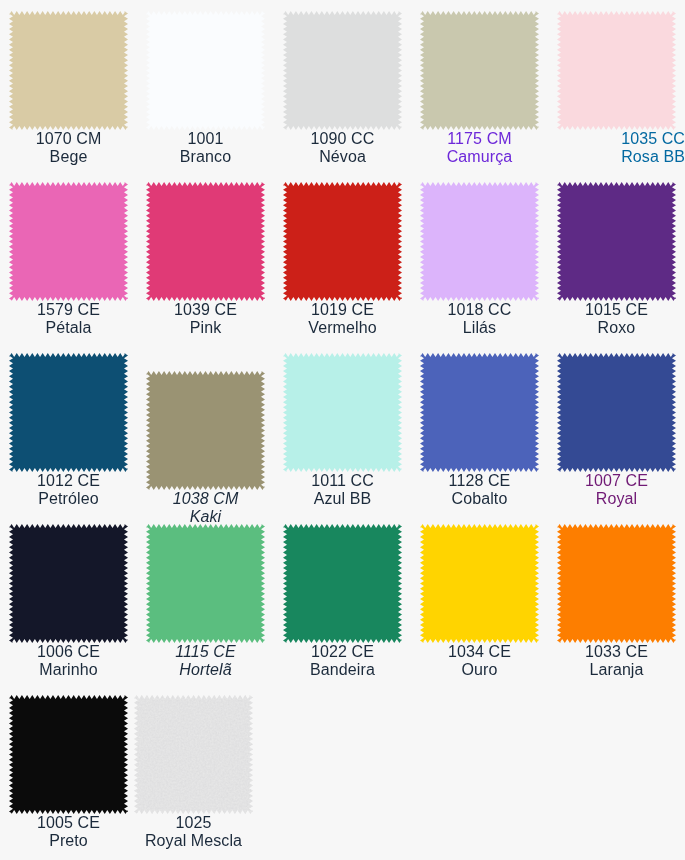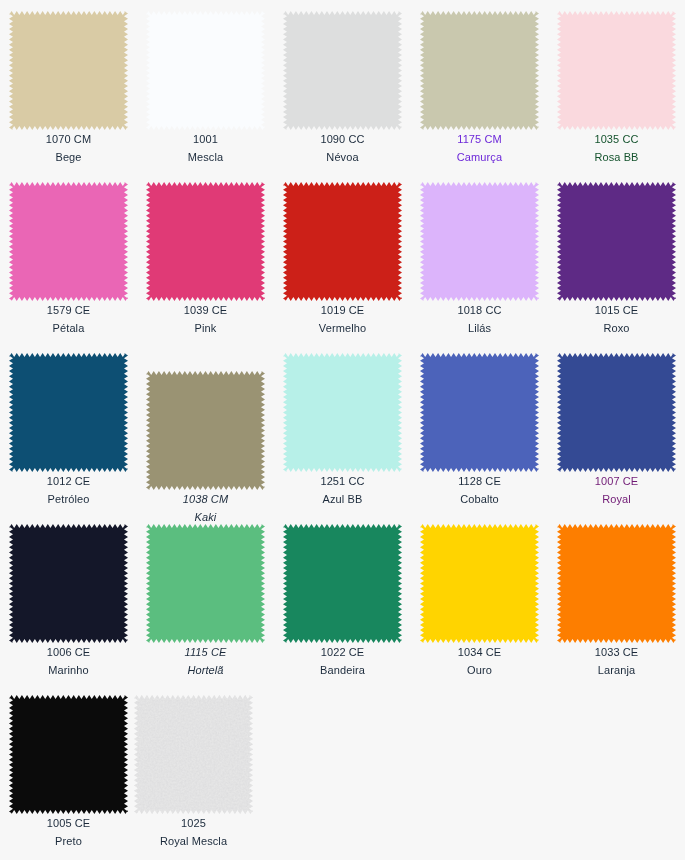--- a/index.html
+++ b/index.html
@@ -47,21 +47,21 @@
     display: block;
   }
 
   .swatch-caption {
     position: absolute;
     left: 0;
     right: 0;
     top: 130px;
     text-align: center;
     color: #1b2a3b;
-    font-size: 11px;
+    font-size: 16px;
     line-height: 18px;
     letter-spacing: 0.1px;
   }
   .swatch-code {
     display: block;
     white-space: nowrap;
   }
   .swatch-name {
     display: block;
     white-space: nowrap;
@@ -85,21 +85,21 @@
     </div>
     <div class="swatch-cell" style="left: 137px; top: 0px;">
       <div class="swatch-chip-wrap">
         <svg class="swatch-chip" width="119" height="119" viewBox="0 0 119 119">
           <defs></defs>
           <polygon points="0.00,4.00 2.59,0.00 5.17,4.00 7.76,0.00 10.35,4.00 12.93,0.00 15.52,4.00 18.11,0.00 20.70,4.00 23.28,0.00 25.87,4.00 28.46,0.00 31.04,4.00 33.63,0.00 36.22,4.00 38.80,0.00 41.39,4.00 43.98,0.00 46.57,4.00 49.15,0.00 51.74,4.00 54.33,0.00 56.91,4.00 59.50,0.00 62.09,4.00 64.67,0.00 67.26,4.00 69.85,0.00 72.43,4.00 75.02,0.00 77.61,4.00 80.20,0.00 82.78,4.00 85.37,0.00 87.96,4.00 90.54,0.00 93.13,4.00 95.72,0.00 98.30,4.00 100.89,0.00 103.48,4.00 106.07,0.00 108.65,4.00 111.24,0.00 113.83,4.00 116.41,0.00 115.00,0.00 119.00,2.59 115.00,5.17 119.00,7.76 115.00,10.35 119.00,12.93 115.00,15.52 119.00,18.11 115.00,20.70 119.00,23.28 115.00,25.87 119.00,28.46 115.00,31.04 119.00,33.63 115.00,36.22 119.00,38.80 115.00,41.39 119.00,43.98 115.00,46.57 119.00,49.15 115.00,51.74 119.00,54.33 115.00,56.91 119.00,59.50 115.00,62.09 119.00,64.67 115.00,67.26 119.00,69.85 115.00,72.43 119.00,75.02 115.00,77.61 119.00,80.20 115.00,82.78 119.00,85.37 115.00,87.96 119.00,90.54 115.00,93.13 119.00,95.72 115.00,98.30 119.00,100.89 115.00,103.48 119.00,106.07 115.00,108.65 119.00,111.24 115.00,113.83 119.00,116.41 119.00,115.00 116.41,119.00 113.83,115.00 111.24,119.00 108.65,115.00 106.07,119.00 103.48,115.00 100.89,119.00 98.30,115.00 95.72,119.00 93.13,115.00 90.54,119.00 87.96,115.00 85.37,119.00 82.78,115.00 80.20,119.00 77.61,115.00 75.02,119.00 72.43,115.00 69.85,119.00 67.26,115.00 64.67,119.00 62.09,115.00 59.50,119.00 56.91,115.00 54.33,119.00 51.74,115.00 49.15,119.00 46.57,115.00 43.98,119.00 41.39,115.00 38.80,119.00 36.22,115.00 33.63,119.00 31.04,115.00 28.46,119.00 25.87,115.00 23.28,119.00 20.70,115.00 18.11,119.00 15.52,115.00 12.93,119.00 10.35,115.00 7.76,119.00 5.17,115.00 2.59,119.00 4.00,119.00 0.00,116.41 4.00,113.83 0.00,111.24 4.00,108.65 0.00,106.07 4.00,103.48 0.00,100.89 4.00,98.30 0.00,95.72 4.00,93.13 0.00,90.54 4.00,87.96 0.00,85.37 4.00,82.78 0.00,80.20 4.00,77.61 0.00,75.02 4.00,72.43 0.00,69.85 4.00,67.26 0.00,64.67 4.00,62.09 0.00,59.50 4.00,56.91 0.00,54.33 4.00,51.74 0.00,49.15 4.00,46.57 0.00,43.98 4.00,41.39 0.00,38.80 4.00,36.22 0.00,33.63 4.00,31.04 0.00,28.46 4.00,25.87 0.00,23.28 4.00,20.70 0.00,18.11 4.00,15.52 0.00,12.93 4.00,10.35 0.00,7.76 4.00,5.17 0.00,2.59" fill="#fafcfe" shape-rendering="geometricPrecision"></polygon>
         </svg>
       </div>
       <div class="swatch-caption" style="color: rgb(27, 42, 59);">
         <span class="swatch-code">1001</span>
-        <span class="swatch-name">Mescla</span>
+        <span class="swatch-name">Branco</span>
       </div>
     </div>
     <div class="swatch-cell" style="left: 274px; top: 0px;">
       <div class="swatch-chip-wrap">
         <svg class="swatch-chip" width="119" height="119" viewBox="0 0 119 119">
           <defs></defs>
           <polygon points="0.00,4.00 2.59,0.00 5.17,4.00 7.76,0.00 10.35,4.00 12.93,0.00 15.52,4.00 18.11,0.00 20.70,4.00 23.28,0.00 25.87,4.00 28.46,0.00 31.04,4.00 33.63,0.00 36.22,4.00 38.80,0.00 41.39,4.00 43.98,0.00 46.57,4.00 49.15,0.00 51.74,4.00 54.33,0.00 56.91,4.00 59.50,0.00 62.09,4.00 64.67,0.00 67.26,4.00 69.85,0.00 72.43,4.00 75.02,0.00 77.61,4.00 80.20,0.00 82.78,4.00 85.37,0.00 87.96,4.00 90.54,0.00 93.13,4.00 95.72,0.00 98.30,4.00 100.89,0.00 103.48,4.00 106.07,0.00 108.65,4.00 111.24,0.00 113.83,4.00 116.41,0.00 115.00,0.00 119.00,2.59 115.00,5.17 119.00,7.76 115.00,10.35 119.00,12.93 115.00,15.52 119.00,18.11 115.00,20.70 119.00,23.28 115.00,25.87 119.00,28.46 115.00,31.04 119.00,33.63 115.00,36.22 119.00,38.80 115.00,41.39 119.00,43.98 115.00,46.57 119.00,49.15 115.00,51.74 119.00,54.33 115.00,56.91 119.00,59.50 115.00,62.09 119.00,64.67 115.00,67.26 119.00,69.85 115.00,72.43 119.00,75.02 115.00,77.61 119.00,80.20 115.00,82.78 119.00,85.37 115.00,87.96 119.00,90.54 115.00,93.13 119.00,95.72 115.00,98.30 119.00,100.89 115.00,103.48 119.00,106.07 115.00,108.65 119.00,111.24 115.00,113.83 119.00,116.41 119.00,115.00 116.41,119.00 113.83,115.00 111.24,119.00 108.65,115.00 106.07,119.00 103.48,115.00 100.89,119.00 98.30,115.00 95.72,119.00 93.13,115.00 90.54,119.00 87.96,115.00 85.37,119.00 82.78,115.00 80.20,119.00 77.61,115.00 75.02,119.00 72.43,115.00 69.85,119.00 67.26,115.00 64.67,119.00 62.09,115.00 59.50,119.00 56.91,115.00 54.33,119.00 51.74,115.00 49.15,119.00 46.57,115.00 43.98,119.00 41.39,115.00 38.80,119.00 36.22,115.00 33.63,119.00 31.04,115.00 28.46,119.00 25.87,115.00 23.28,119.00 20.70,115.00 18.11,119.00 15.52,115.00 12.93,119.00 10.35,115.00 7.76,119.00 5.17,115.00 2.59,119.00 4.00,119.00 0.00,116.41 4.00,113.83 0.00,111.24 4.00,108.65 0.00,106.07 4.00,103.48 0.00,100.89 4.00,98.30 0.00,95.72 4.00,93.13 0.00,90.54 4.00,87.96 0.00,85.37 4.00,82.78 0.00,80.20 4.00,77.61 0.00,75.02 4.00,72.43 0.00,69.85 4.00,67.26 0.00,64.67 4.00,62.09 0.00,59.50 4.00,56.91 0.00,54.33 4.00,51.74 0.00,49.15 4.00,46.57 0.00,43.98 4.00,41.39 0.00,38.80 4.00,36.22 0.00,33.63 4.00,31.04 0.00,28.46 4.00,25.87 0.00,23.28 4.00,20.70 0.00,18.11 4.00,15.52 0.00,12.93 4.00,10.35 0.00,7.76 4.00,5.17 0.00,2.59" fill="#dddede" shape-rendering="geometricPrecision"></polygon>
         </svg>
       </div>
       <div class="swatch-caption" style="color: rgb(27, 42, 59);">
@@ -119,21 +119,21 @@
         <span class="swatch-name">Camurça</span>
       </div>
     </div>
     <div class="swatch-cell" style="left: 548px; top: 0px;">
       <div class="swatch-chip-wrap">
         <svg class="swatch-chip" width="119" height="119" viewBox="0 0 119 119">
           <defs></defs>
           <polygon points="0.00,4.00 2.59,0.00 5.17,4.00 7.76,0.00 10.35,4.00 12.93,0.00 15.52,4.00 18.11,0.00 20.70,4.00 23.28,0.00 25.87,4.00 28.46,0.00 31.04,4.00 33.63,0.00 36.22,4.00 38.80,0.00 41.39,4.00 43.98,0.00 46.57,4.00 49.15,0.00 51.74,4.00 54.33,0.00 56.91,4.00 59.50,0.00 62.09,4.00 64.67,0.00 67.26,4.00 69.85,0.00 72.43,4.00 75.02,0.00 77.61,4.00 80.20,0.00 82.78,4.00 85.37,0.00 87.96,4.00 90.54,0.00 93.13,4.00 95.72,0.00 98.30,4.00 100.89,0.00 103.48,4.00 106.07,0.00 108.65,4.00 111.24,0.00 113.83,4.00 116.41,0.00 115.00,0.00 119.00,2.59 115.00,5.17 119.00,7.76 115.00,10.35 119.00,12.93 115.00,15.52 119.00,18.11 115.00,20.70 119.00,23.28 115.00,25.87 119.00,28.46 115.00,31.04 119.00,33.63 115.00,36.22 119.00,38.80 115.00,41.39 119.00,43.98 115.00,46.57 119.00,49.15 115.00,51.74 119.00,54.33 115.00,56.91 119.00,59.50 115.00,62.09 119.00,64.67 115.00,67.26 119.00,69.85 115.00,72.43 119.00,75.02 115.00,77.61 119.00,80.20 115.00,82.78 119.00,85.37 115.00,87.96 119.00,90.54 115.00,93.13 119.00,95.72 115.00,98.30 119.00,100.89 115.00,103.48 119.00,106.07 115.00,108.65 119.00,111.24 115.00,113.83 119.00,116.41 119.00,115.00 116.41,119.00 113.83,115.00 111.24,119.00 108.65,115.00 106.07,119.00 103.48,115.00 100.89,119.00 98.30,115.00 95.72,119.00 93.13,115.00 90.54,119.00 87.96,115.00 85.37,119.00 82.78,115.00 80.20,119.00 77.61,115.00 75.02,119.00 72.43,115.00 69.85,119.00 67.26,115.00 64.67,119.00 62.09,115.00 59.50,119.00 56.91,115.00 54.33,119.00 51.74,115.00 49.15,119.00 46.57,115.00 43.98,119.00 41.39,115.00 38.80,119.00 36.22,115.00 33.63,119.00 31.04,115.00 28.46,119.00 25.87,115.00 23.28,119.00 20.70,115.00 18.11,119.00 15.52,115.00 12.93,119.00 10.35,115.00 7.76,119.00 5.17,115.00 2.59,119.00 4.00,119.00 0.00,116.41 4.00,113.83 0.00,111.24 4.00,108.65 0.00,106.07 4.00,103.48 0.00,100.89 4.00,98.30 0.00,95.72 4.00,93.13 0.00,90.54 4.00,87.96 0.00,85.37 4.00,82.78 0.00,80.20 4.00,77.61 0.00,75.02 4.00,72.43 0.00,69.85 4.00,67.26 0.00,64.67 4.00,62.09 0.00,59.50 4.00,56.91 0.00,54.33 4.00,51.74 0.00,49.15 4.00,46.57 0.00,43.98 4.00,41.39 0.00,38.80 4.00,36.22 0.00,33.63 4.00,31.04 0.00,28.46 4.00,25.87 0.00,23.28 4.00,20.70 0.00,18.11 4.00,15.52 0.00,12.93 4.00,10.35 0.00,7.76 4.00,5.17 0.00,2.59" fill="#fad9de" shape-rendering="geometricPrecision"></polygon>
         </svg>
       </div>
-      <div class="swatch-caption" style="color: #14532d;">
+      <div class="swatch-caption" style="color: #0369a1; text-align: right;">
         <span class="swatch-code">1035 CC</span>
         <span class="swatch-name">Rosa BB</span>
       </div>
     </div>
     <div class="swatch-cell" style="left: 0px; top: 171px;">
       <div class="swatch-chip-wrap">
         <svg class="swatch-chip" width="119" height="119" viewBox="0 0 119 119">
           <defs></defs>
           <polygon points="0.00,4.00 2.59,0.00 5.17,4.00 7.76,0.00 10.35,4.00 12.93,0.00 15.52,4.00 18.11,0.00 20.70,4.00 23.28,0.00 25.87,4.00 28.46,0.00 31.04,4.00 33.63,0.00 36.22,4.00 38.80,0.00 41.39,4.00 43.98,0.00 46.57,4.00 49.15,0.00 51.74,4.00 54.33,0.00 56.91,4.00 59.50,0.00 62.09,4.00 64.67,0.00 67.26,4.00 69.85,0.00 72.43,4.00 75.02,0.00 77.61,4.00 80.20,0.00 82.78,4.00 85.37,0.00 87.96,4.00 90.54,0.00 93.13,4.00 95.72,0.00 98.30,4.00 100.89,0.00 103.48,4.00 106.07,0.00 108.65,4.00 111.24,0.00 113.83,4.00 116.41,0.00 115.00,0.00 119.00,2.59 115.00,5.17 119.00,7.76 115.00,10.35 119.00,12.93 115.00,15.52 119.00,18.11 115.00,20.70 119.00,23.28 115.00,25.87 119.00,28.46 115.00,31.04 119.00,33.63 115.00,36.22 119.00,38.80 115.00,41.39 119.00,43.98 115.00,46.57 119.00,49.15 115.00,51.74 119.00,54.33 115.00,56.91 119.00,59.50 115.00,62.09 119.00,64.67 115.00,67.26 119.00,69.85 115.00,72.43 119.00,75.02 115.00,77.61 119.00,80.20 115.00,82.78 119.00,85.37 115.00,87.96 119.00,90.54 115.00,93.13 119.00,95.72 115.00,98.30 119.00,100.89 115.00,103.48 119.00,106.07 115.00,108.65 119.00,111.24 115.00,113.83 119.00,116.41 119.00,115.00 116.41,119.00 113.83,115.00 111.24,119.00 108.65,115.00 106.07,119.00 103.48,115.00 100.89,119.00 98.30,115.00 95.72,119.00 93.13,115.00 90.54,119.00 87.96,115.00 85.37,119.00 82.78,115.00 80.20,119.00 77.61,115.00 75.02,119.00 72.43,115.00 69.85,119.00 67.26,115.00 64.67,119.00 62.09,115.00 59.50,119.00 56.91,115.00 54.33,119.00 51.74,115.00 49.15,119.00 46.57,115.00 43.98,119.00 41.39,115.00 38.80,119.00 36.22,115.00 33.63,119.00 31.04,115.00 28.46,119.00 25.87,115.00 23.28,119.00 20.70,115.00 18.11,119.00 15.52,115.00 12.93,119.00 10.35,115.00 7.76,119.00 5.17,115.00 2.59,119.00 4.00,119.00 0.00,116.41 4.00,113.83 0.00,111.24 4.00,108.65 0.00,106.07 4.00,103.48 0.00,100.89 4.00,98.30 0.00,95.72 4.00,93.13 0.00,90.54 4.00,87.96 0.00,85.37 4.00,82.78 0.00,80.20 4.00,77.61 0.00,75.02 4.00,72.43 0.00,69.85 4.00,67.26 0.00,64.67 4.00,62.09 0.00,59.50 4.00,56.91 0.00,54.33 4.00,51.74 0.00,49.15 4.00,46.57 0.00,43.98 4.00,41.39 0.00,38.80 4.00,36.22 0.00,33.63 4.00,31.04 0.00,28.46 4.00,25.87 0.00,23.28 4.00,20.70 0.00,18.11 4.00,15.52 0.00,12.93 4.00,10.35 0.00,7.76 4.00,5.17 0.00,2.59" fill="#ea66b5" shape-rendering="geometricPrecision"></polygon>
         </svg>
@@ -216,21 +216,21 @@
       </div>
     </div>
     <div class="swatch-cell" style="left: 274px; top: 342px;">
       <div class="swatch-chip-wrap">
         <svg class="swatch-chip" width="119" height="119" viewBox="0 0 119 119">
           <defs></defs>
           <polygon points="0.00,4.00 2.59,0.00 5.17,4.00 7.76,0.00 10.35,4.00 12.93,0.00 15.52,4.00 18.11,0.00 20.70,4.00 23.28,0.00 25.87,4.00 28.46,0.00 31.04,4.00 33.63,0.00 36.22,4.00 38.80,0.00 41.39,4.00 43.98,0.00 46.57,4.00 49.15,0.00 51.74,4.00 54.33,0.00 56.91,4.00 59.50,0.00 62.09,4.00 64.67,0.00 67.26,4.00 69.85,0.00 72.43,4.00 75.02,0.00 77.61,4.00 80.20,0.00 82.78,4.00 85.37,0.00 87.96,4.00 90.54,0.00 93.13,4.00 95.72,0.00 98.30,4.00 100.89,0.00 103.48,4.00 106.07,0.00 108.65,4.00 111.24,0.00 113.83,4.00 116.41,0.00 115.00,0.00 119.00,2.59 115.00,5.17 119.00,7.76 115.00,10.35 119.00,12.93 115.00,15.52 119.00,18.11 115.00,20.70 119.00,23.28 115.00,25.87 119.00,28.46 115.00,31.04 119.00,33.63 115.00,36.22 119.00,38.80 115.00,41.39 119.00,43.98 115.00,46.57 119.00,49.15 115.00,51.74 119.00,54.33 115.00,56.91 119.00,59.50 115.00,62.09 119.00,64.67 115.00,67.26 119.00,69.85 115.00,72.43 119.00,75.02 115.00,77.61 119.00,80.20 115.00,82.78 119.00,85.37 115.00,87.96 119.00,90.54 115.00,93.13 119.00,95.72 115.00,98.30 119.00,100.89 115.00,103.48 119.00,106.07 115.00,108.65 119.00,111.24 115.00,113.83 119.00,116.41 119.00,115.00 116.41,119.00 113.83,115.00 111.24,119.00 108.65,115.00 106.07,119.00 103.48,115.00 100.89,119.00 98.30,115.00 95.72,119.00 93.13,115.00 90.54,119.00 87.96,115.00 85.37,119.00 82.78,115.00 80.20,119.00 77.61,115.00 75.02,119.00 72.43,115.00 69.85,119.00 67.26,115.00 64.67,119.00 62.09,115.00 59.50,119.00 56.91,115.00 54.33,119.00 51.74,115.00 49.15,119.00 46.57,115.00 43.98,119.00 41.39,115.00 38.80,119.00 36.22,115.00 33.63,119.00 31.04,115.00 28.46,119.00 25.87,115.00 23.28,119.00 20.70,115.00 18.11,119.00 15.52,115.00 12.93,119.00 10.35,115.00 7.76,119.00 5.17,115.00 2.59,119.00 4.00,119.00 0.00,116.41 4.00,113.83 0.00,111.24 4.00,108.65 0.00,106.07 4.00,103.48 0.00,100.89 4.00,98.30 0.00,95.72 4.00,93.13 0.00,90.54 4.00,87.96 0.00,85.37 4.00,82.78 0.00,80.20 4.00,77.61 0.00,75.02 4.00,72.43 0.00,69.85 4.00,67.26 0.00,64.67 4.00,62.09 0.00,59.50 4.00,56.91 0.00,54.33 4.00,51.74 0.00,49.15 4.00,46.57 0.00,43.98 4.00,41.39 0.00,38.80 4.00,36.22 0.00,33.63 4.00,31.04 0.00,28.46 4.00,25.87 0.00,23.28 4.00,20.70 0.00,18.11 4.00,15.52 0.00,12.93 4.00,10.35 0.00,7.76 4.00,5.17 0.00,2.59" fill="#b7f0e8" shape-rendering="geometricPrecision"></polygon>
         </svg>
       </div>
       <div class="swatch-caption" style="color: rgb(27, 42, 59);">
-        <span class="swatch-code">1251 CC</span>
+        <span class="swatch-code">1011 CC</span>
         <span class="swatch-name">Azul BB</span>
       </div>
     </div>
     <div class="swatch-cell" style="left: 411px; top: 342px;">
       <div class="swatch-chip-wrap">
         <svg class="swatch-chip" width="119" height="119" viewBox="0 0 119 119">
           <defs></defs>
           <polygon points="0.00,4.00 2.59,0.00 5.17,4.00 7.76,0.00 10.35,4.00 12.93,0.00 15.52,4.00 18.11,0.00 20.70,4.00 23.28,0.00 25.87,4.00 28.46,0.00 31.04,4.00 33.63,0.00 36.22,4.00 38.80,0.00 41.39,4.00 43.98,0.00 46.57,4.00 49.15,0.00 51.74,4.00 54.33,0.00 56.91,4.00 59.50,0.00 62.09,4.00 64.67,0.00 67.26,4.00 69.85,0.00 72.43,4.00 75.02,0.00 77.61,4.00 80.20,0.00 82.78,4.00 85.37,0.00 87.96,4.00 90.54,0.00 93.13,4.00 95.72,0.00 98.30,4.00 100.89,0.00 103.48,4.00 106.07,0.00 108.65,4.00 111.24,0.00 113.83,4.00 116.41,0.00 115.00,0.00 119.00,2.59 115.00,5.17 119.00,7.76 115.00,10.35 119.00,12.93 115.00,15.52 119.00,18.11 115.00,20.70 119.00,23.28 115.00,25.87 119.00,28.46 115.00,31.04 119.00,33.63 115.00,36.22 119.00,38.80 115.00,41.39 119.00,43.98 115.00,46.57 119.00,49.15 115.00,51.74 119.00,54.33 115.00,56.91 119.00,59.50 115.00,62.09 119.00,64.67 115.00,67.26 119.00,69.85 115.00,72.43 119.00,75.02 115.00,77.61 119.00,80.20 115.00,82.78 119.00,85.37 115.00,87.96 119.00,90.54 115.00,93.13 119.00,95.72 115.00,98.30 119.00,100.89 115.00,103.48 119.00,106.07 115.00,108.65 119.00,111.24 115.00,113.83 119.00,116.41 119.00,115.00 116.41,119.00 113.83,115.00 111.24,119.00 108.65,115.00 106.07,119.00 103.48,115.00 100.89,119.00 98.30,115.00 95.72,119.00 93.13,115.00 90.54,119.00 87.96,115.00 85.37,119.00 82.78,115.00 80.20,119.00 77.61,115.00 75.02,119.00 72.43,115.00 69.85,119.00 67.26,115.00 64.67,119.00 62.09,115.00 59.50,119.00 56.91,115.00 54.33,119.00 51.74,115.00 49.15,119.00 46.57,115.00 43.98,119.00 41.39,115.00 38.80,119.00 36.22,115.00 33.63,119.00 31.04,115.00 28.46,119.00 25.87,115.00 23.28,119.00 20.70,115.00 18.11,119.00 15.52,115.00 12.93,119.00 10.35,115.00 7.76,119.00 5.17,115.00 2.59,119.00 4.00,119.00 0.00,116.41 4.00,113.83 0.00,111.24 4.00,108.65 0.00,106.07 4.00,103.48 0.00,100.89 4.00,98.30 0.00,95.72 4.00,93.13 0.00,90.54 4.00,87.96 0.00,85.37 4.00,82.78 0.00,80.20 4.00,77.61 0.00,75.02 4.00,72.43 0.00,69.85 4.00,67.26 0.00,64.67 4.00,62.09 0.00,59.50 4.00,56.91 0.00,54.33 4.00,51.74 0.00,49.15 4.00,46.57 0.00,43.98 4.00,41.39 0.00,38.80 4.00,36.22 0.00,33.63 4.00,31.04 0.00,28.46 4.00,25.87 0.00,23.28 4.00,20.70 0.00,18.11 4.00,15.52 0.00,12.93 4.00,10.35 0.00,7.76 4.00,5.17 0.00,2.59" fill="#4c63ba" shape-rendering="geometricPrecision"></polygon>
         </svg>
       </div>

